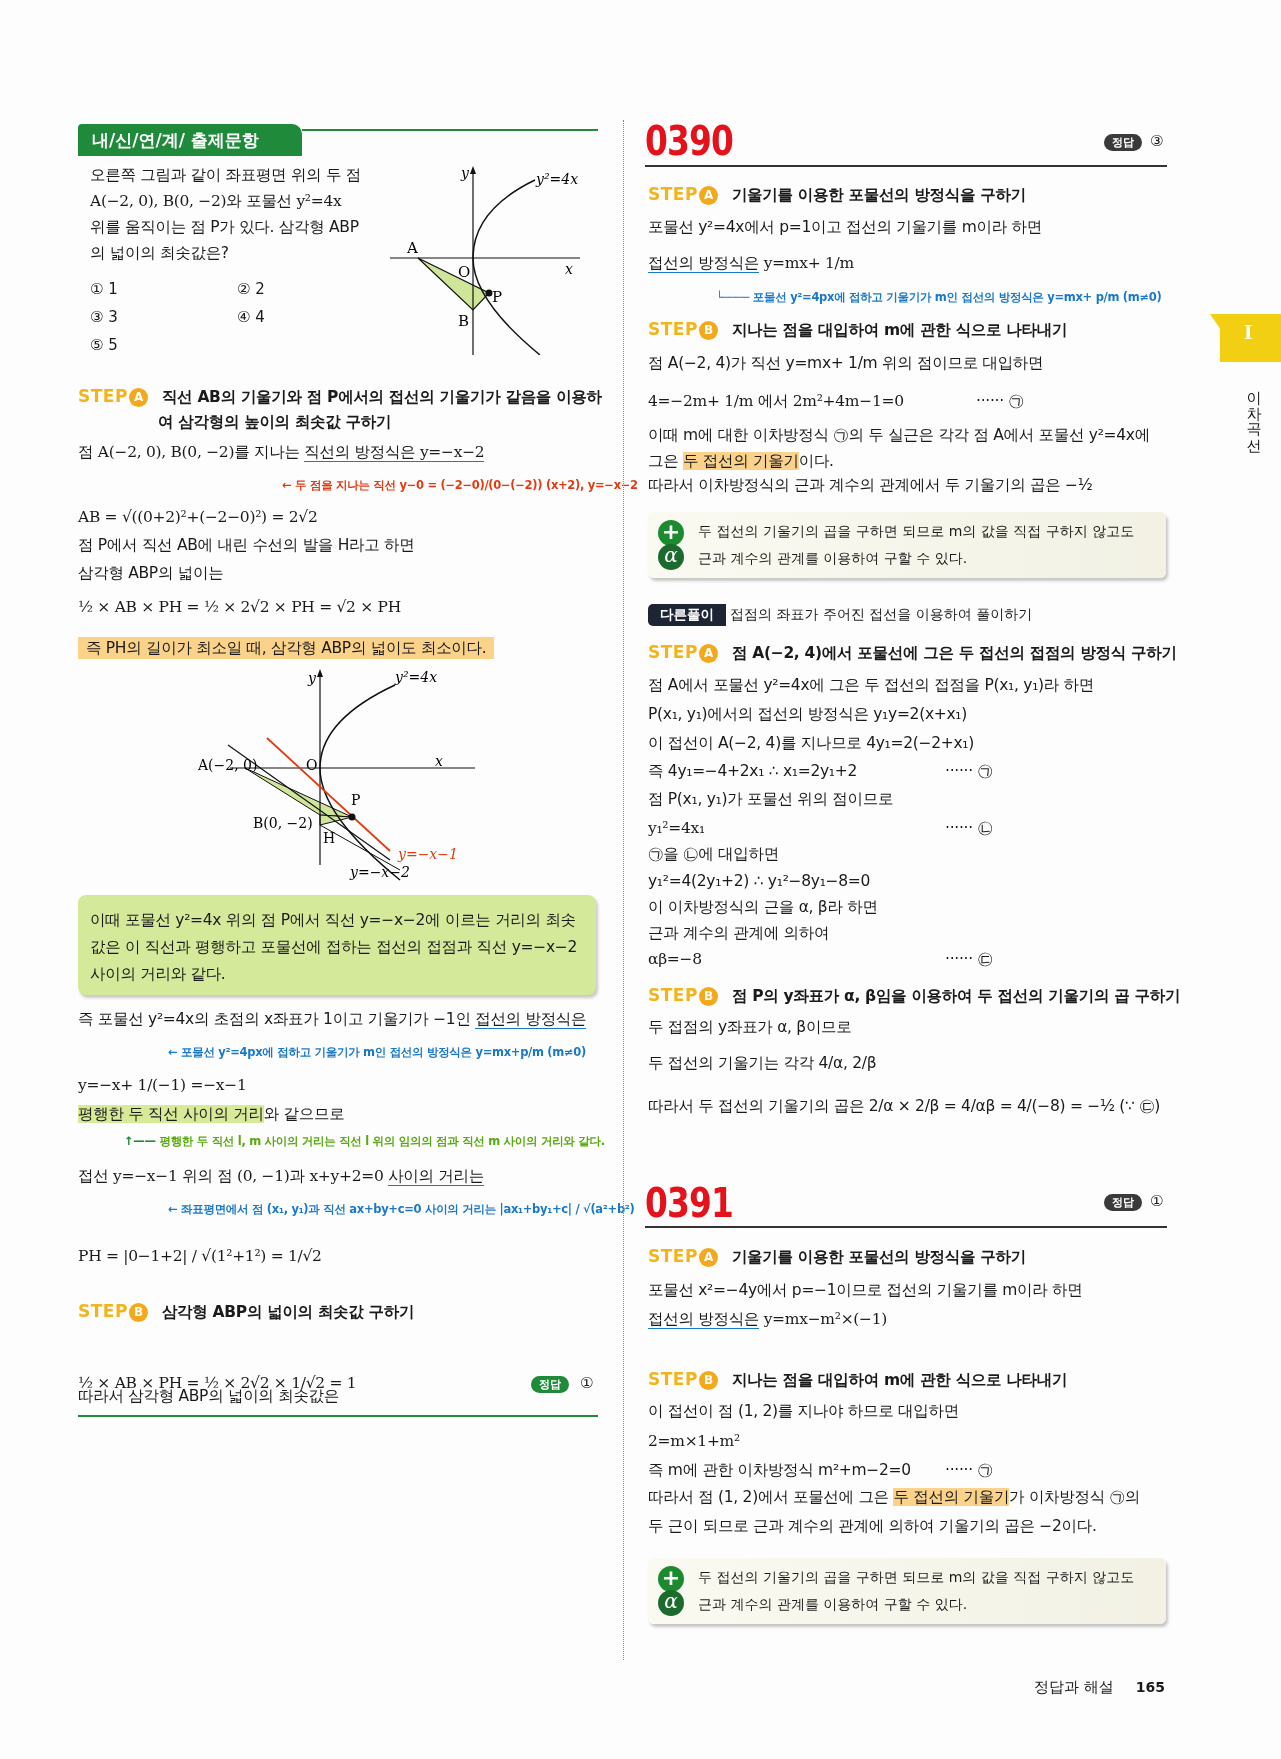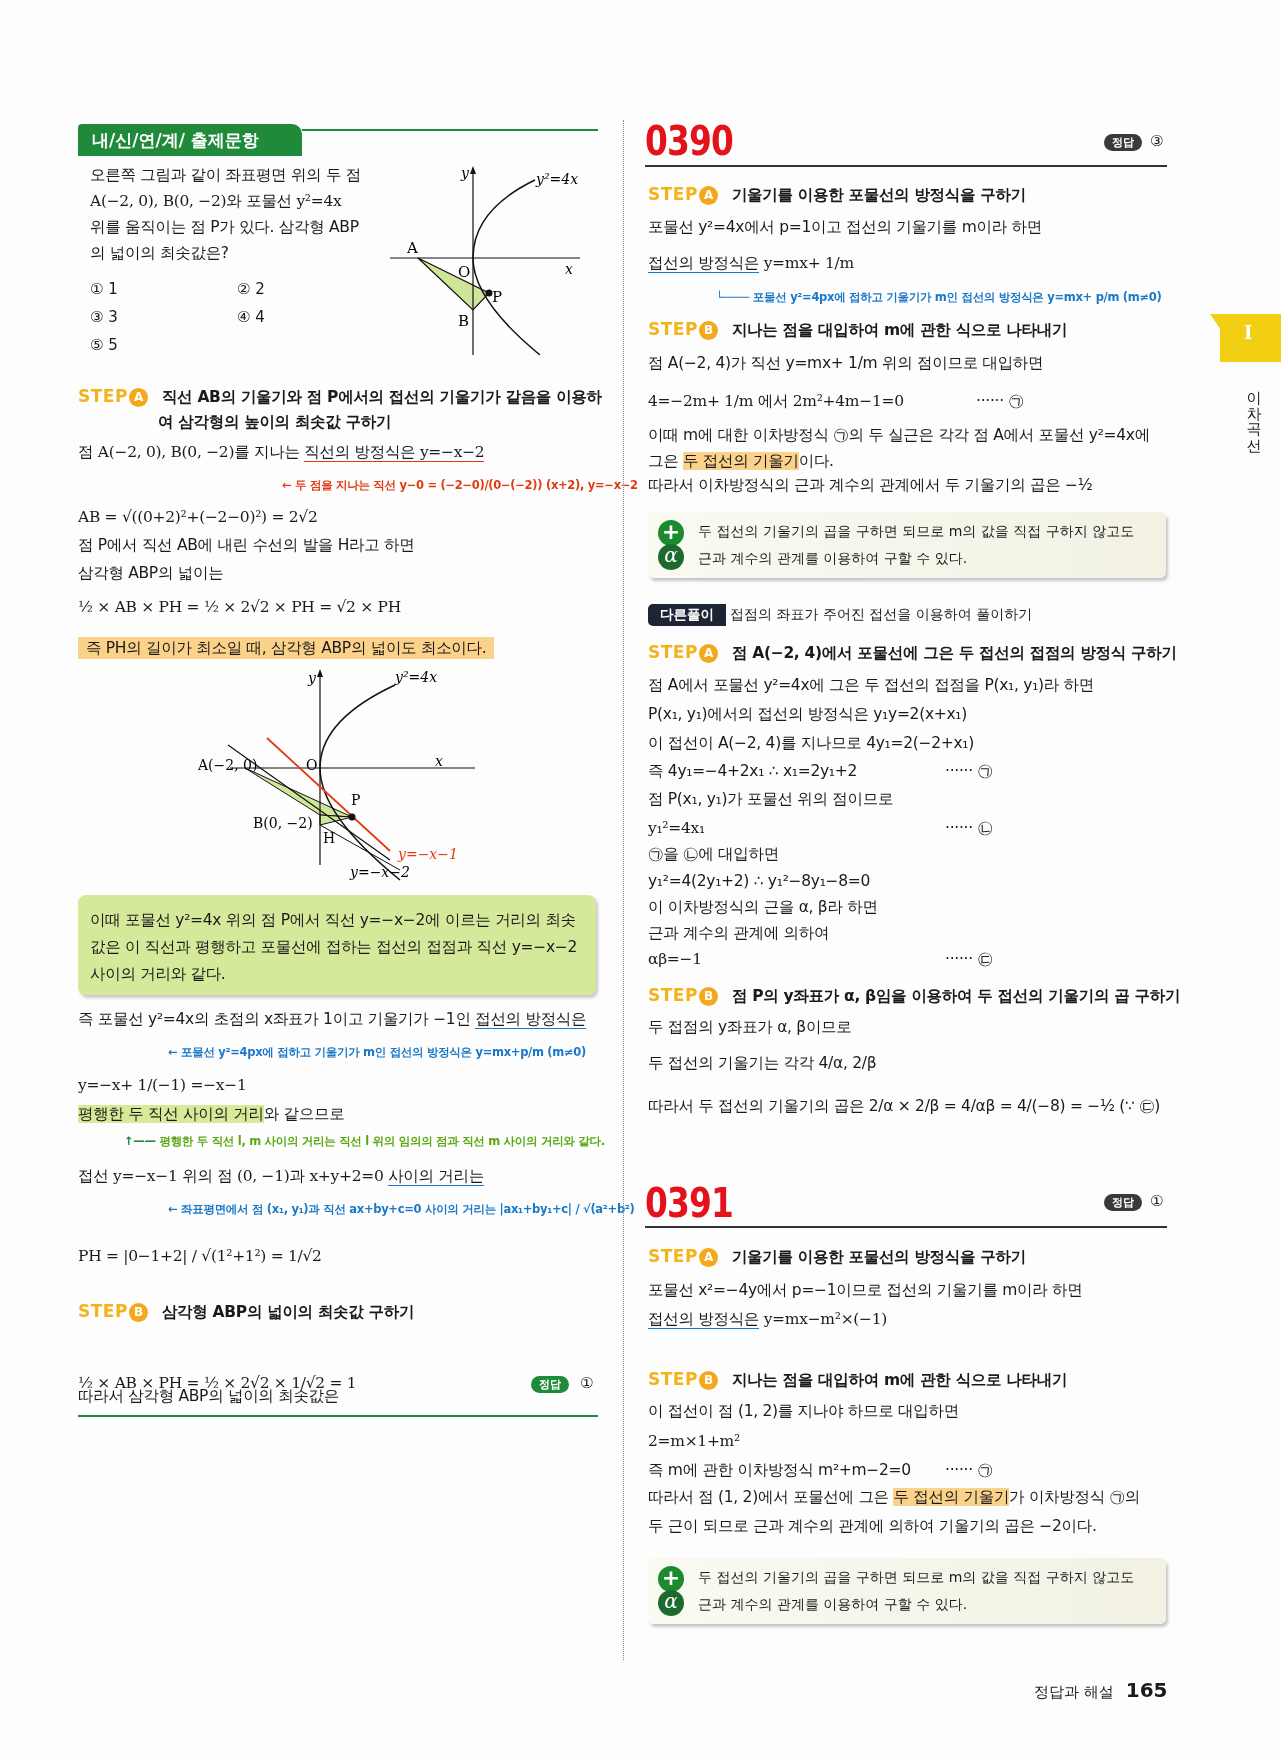--- a/index.html
+++ b/index.html
@@ -40,21 +40,21 @@
   .tip-text { position: absolute; left: 50px; font-size: 14px; line-height: 22px; }
 
   .darun { position: absolute; left: 648px; top: 604px; background: #1d2433; color: #fff; font-weight: bold; font-size: 13.5px; padding: 2px 12px; border-radius: 5px 0 0 5px; }
   .darun-title { position: absolute; left: 730px; top: 606px; font-size: 14px; }
 
   .sidetab { position: absolute; left: 1210px; top: 314px; width: 71px; height: 48px; background: #f2cf12; clip-path: polygon(0 0, 100% 0, 100% 100%, 14% 100%, 14% 30%); }
   .sidetab-num { position: absolute; left: 1244px; top: 322px; color: #fff; font-weight: bold; font-size: 18px; font-family: "DejaVu Serif", serif; }
   .sidetab-label { position: absolute; left: 1244px; top: 380px; writing-mode: vertical-rl; font-size: 15px; letter-spacing: 1px; }
 
   .footer { position: absolute; left: 1034px; top: 1678px; font-size: 15px; }
-  .footer .pg { font-weight: bold; font-size: 20px; margin-left: 12px; }
+  .footer .pg { font-weight: bold; font-size: 14px; margin-left: 22px; }
   .bottom-rule { position: absolute; left: 78px; top: 1415px; width: 520px; height: 2px; background: #1f8a3a; }
   .choice { position: absolute; font-size: 15px; }
 </style>
 </head>
 <body>
 
 <div class="page">
 
   <div class="naesin">
     <span>내/신/연/계/ 출제문항</span><span class="num">176</span>
@@ -207,21 +207,21 @@
   <div class="line" style="left:648px;top:732px;">이 접선이 A(−2, 4)를 지나므로 4y₁=2(−2+x₁)</div>
   <div class="line" style="left:648px;top:760px;">즉 4y₁=−4+2x₁    ∴ x₁=2y₁+2</div>
   <div class="line" style="left:945px;top:760px;">······ ㉠</div>
   <div class="line" style="left:648px;top:788px;">점 P(x₁, y₁)가 포물선 위의 점이므로</div>
   <div class="line math" style="left:648px;top:817px;">y₁²=4x₁</div>
   <div class="line" style="left:945px;top:817px;">······ ㉡</div>
   <div class="line" style="left:648px;top:843px;">㉠을 ㉡에 대입하면</div>
   <div class="line" style="left:648px;top:870px;">y₁²=4(2y₁+2)    ∴ y₁²−8y₁−8=0</div>
   <div class="line" style="left:648px;top:896px;">이 이차방정식의 근을 α, β라 하면</div>
   <div class="line" style="left:648px;top:922px;">근과 계수의 관계에 의하여</div>
-  <div class="line math" style="left:648px;top:948px;">αβ=−1</div>
+  <div class="line math" style="left:648px;top:948px;">αβ=−8</div>
   <div class="line" style="left:945px;top:948px;">······ ㉢</div>
 
   <div class="line" style="left:648px;top:984px;">
     <span class="step-label">STEP</span><span class="step-circle">B</span><span class="step-title">점 P의 y좌표가 α, β임을 이용하여 두 접선의 기울기의 곱 구하기</span>
   </div>
   <div class="line" style="left:648px;top:1016px;">두 접점의 y좌표가 α, β이므로</div>
   <div class="line" style="left:648px;top:1052px;">두 접선의 기울기는 각각 4/α, 2/β</div>
   <div class="line" style="left:648px;top:1095px;">따라서 두 접선의 기울기의 곱은 2/α × 2/β = 4/αβ = 4/(−8) = −½ (∵ ㉢)</div>
 
   <div class="prob-num" style="left:645px;top:1180px;">0391</div>

